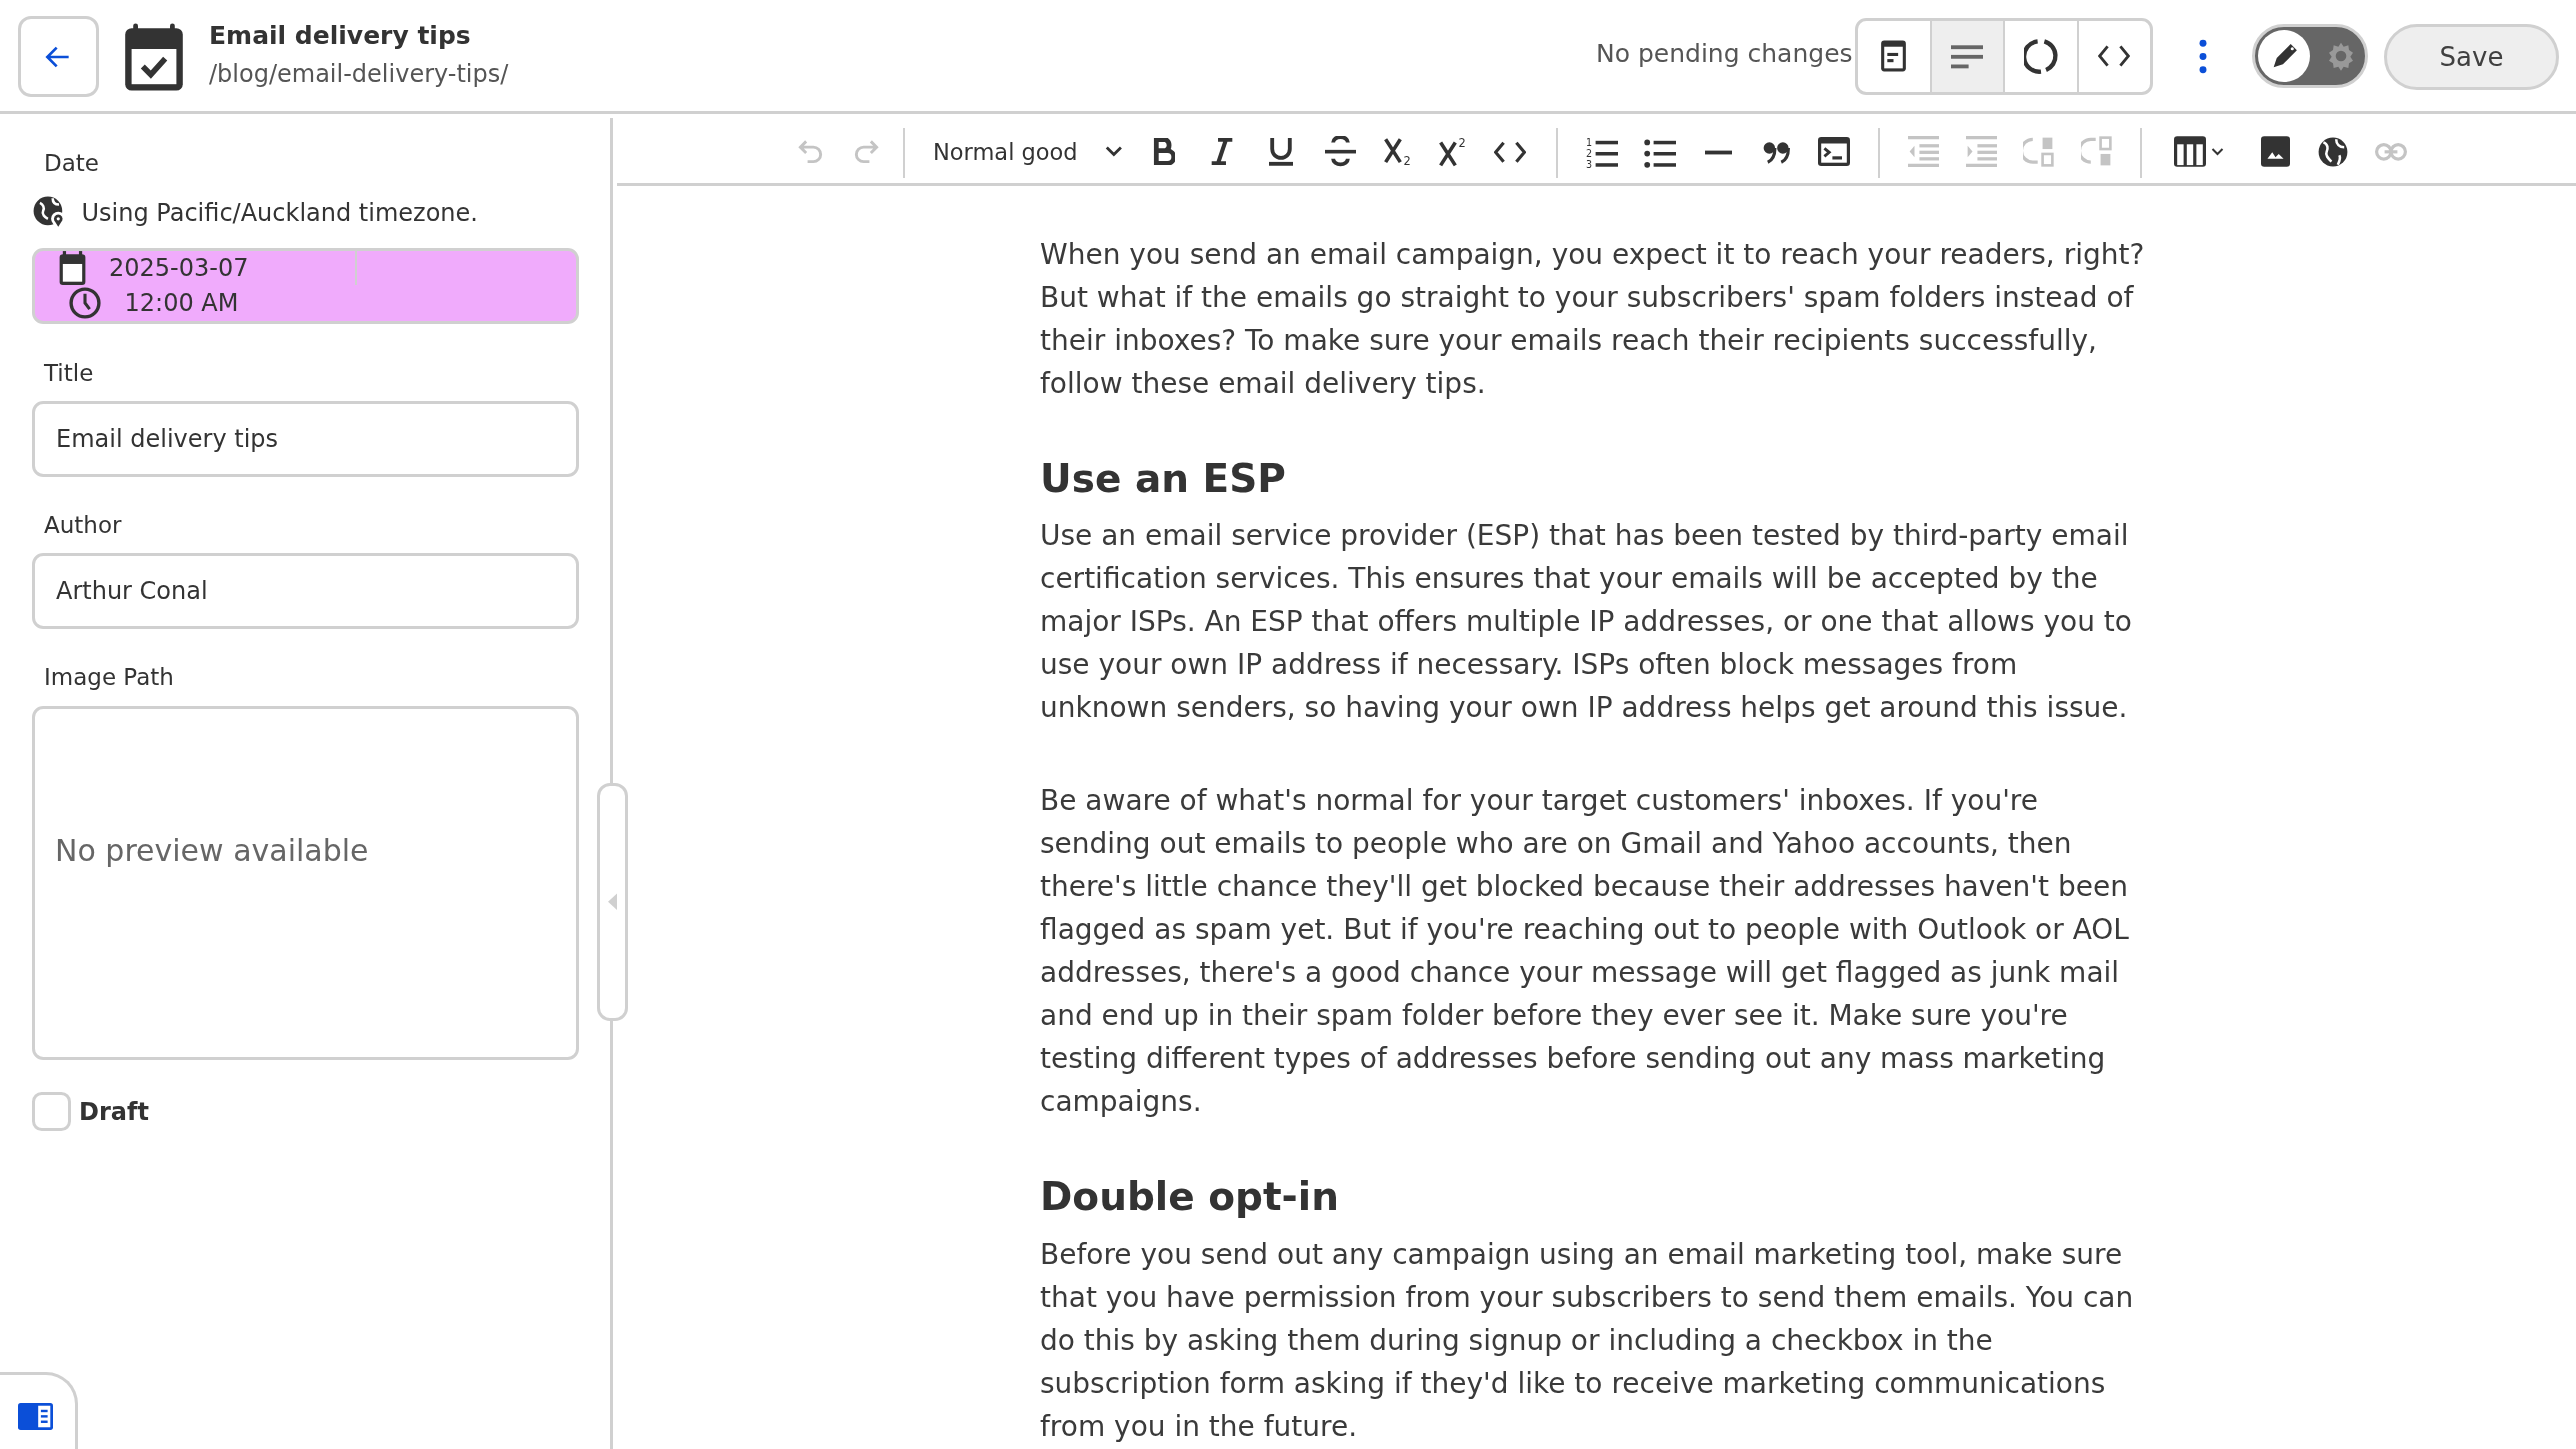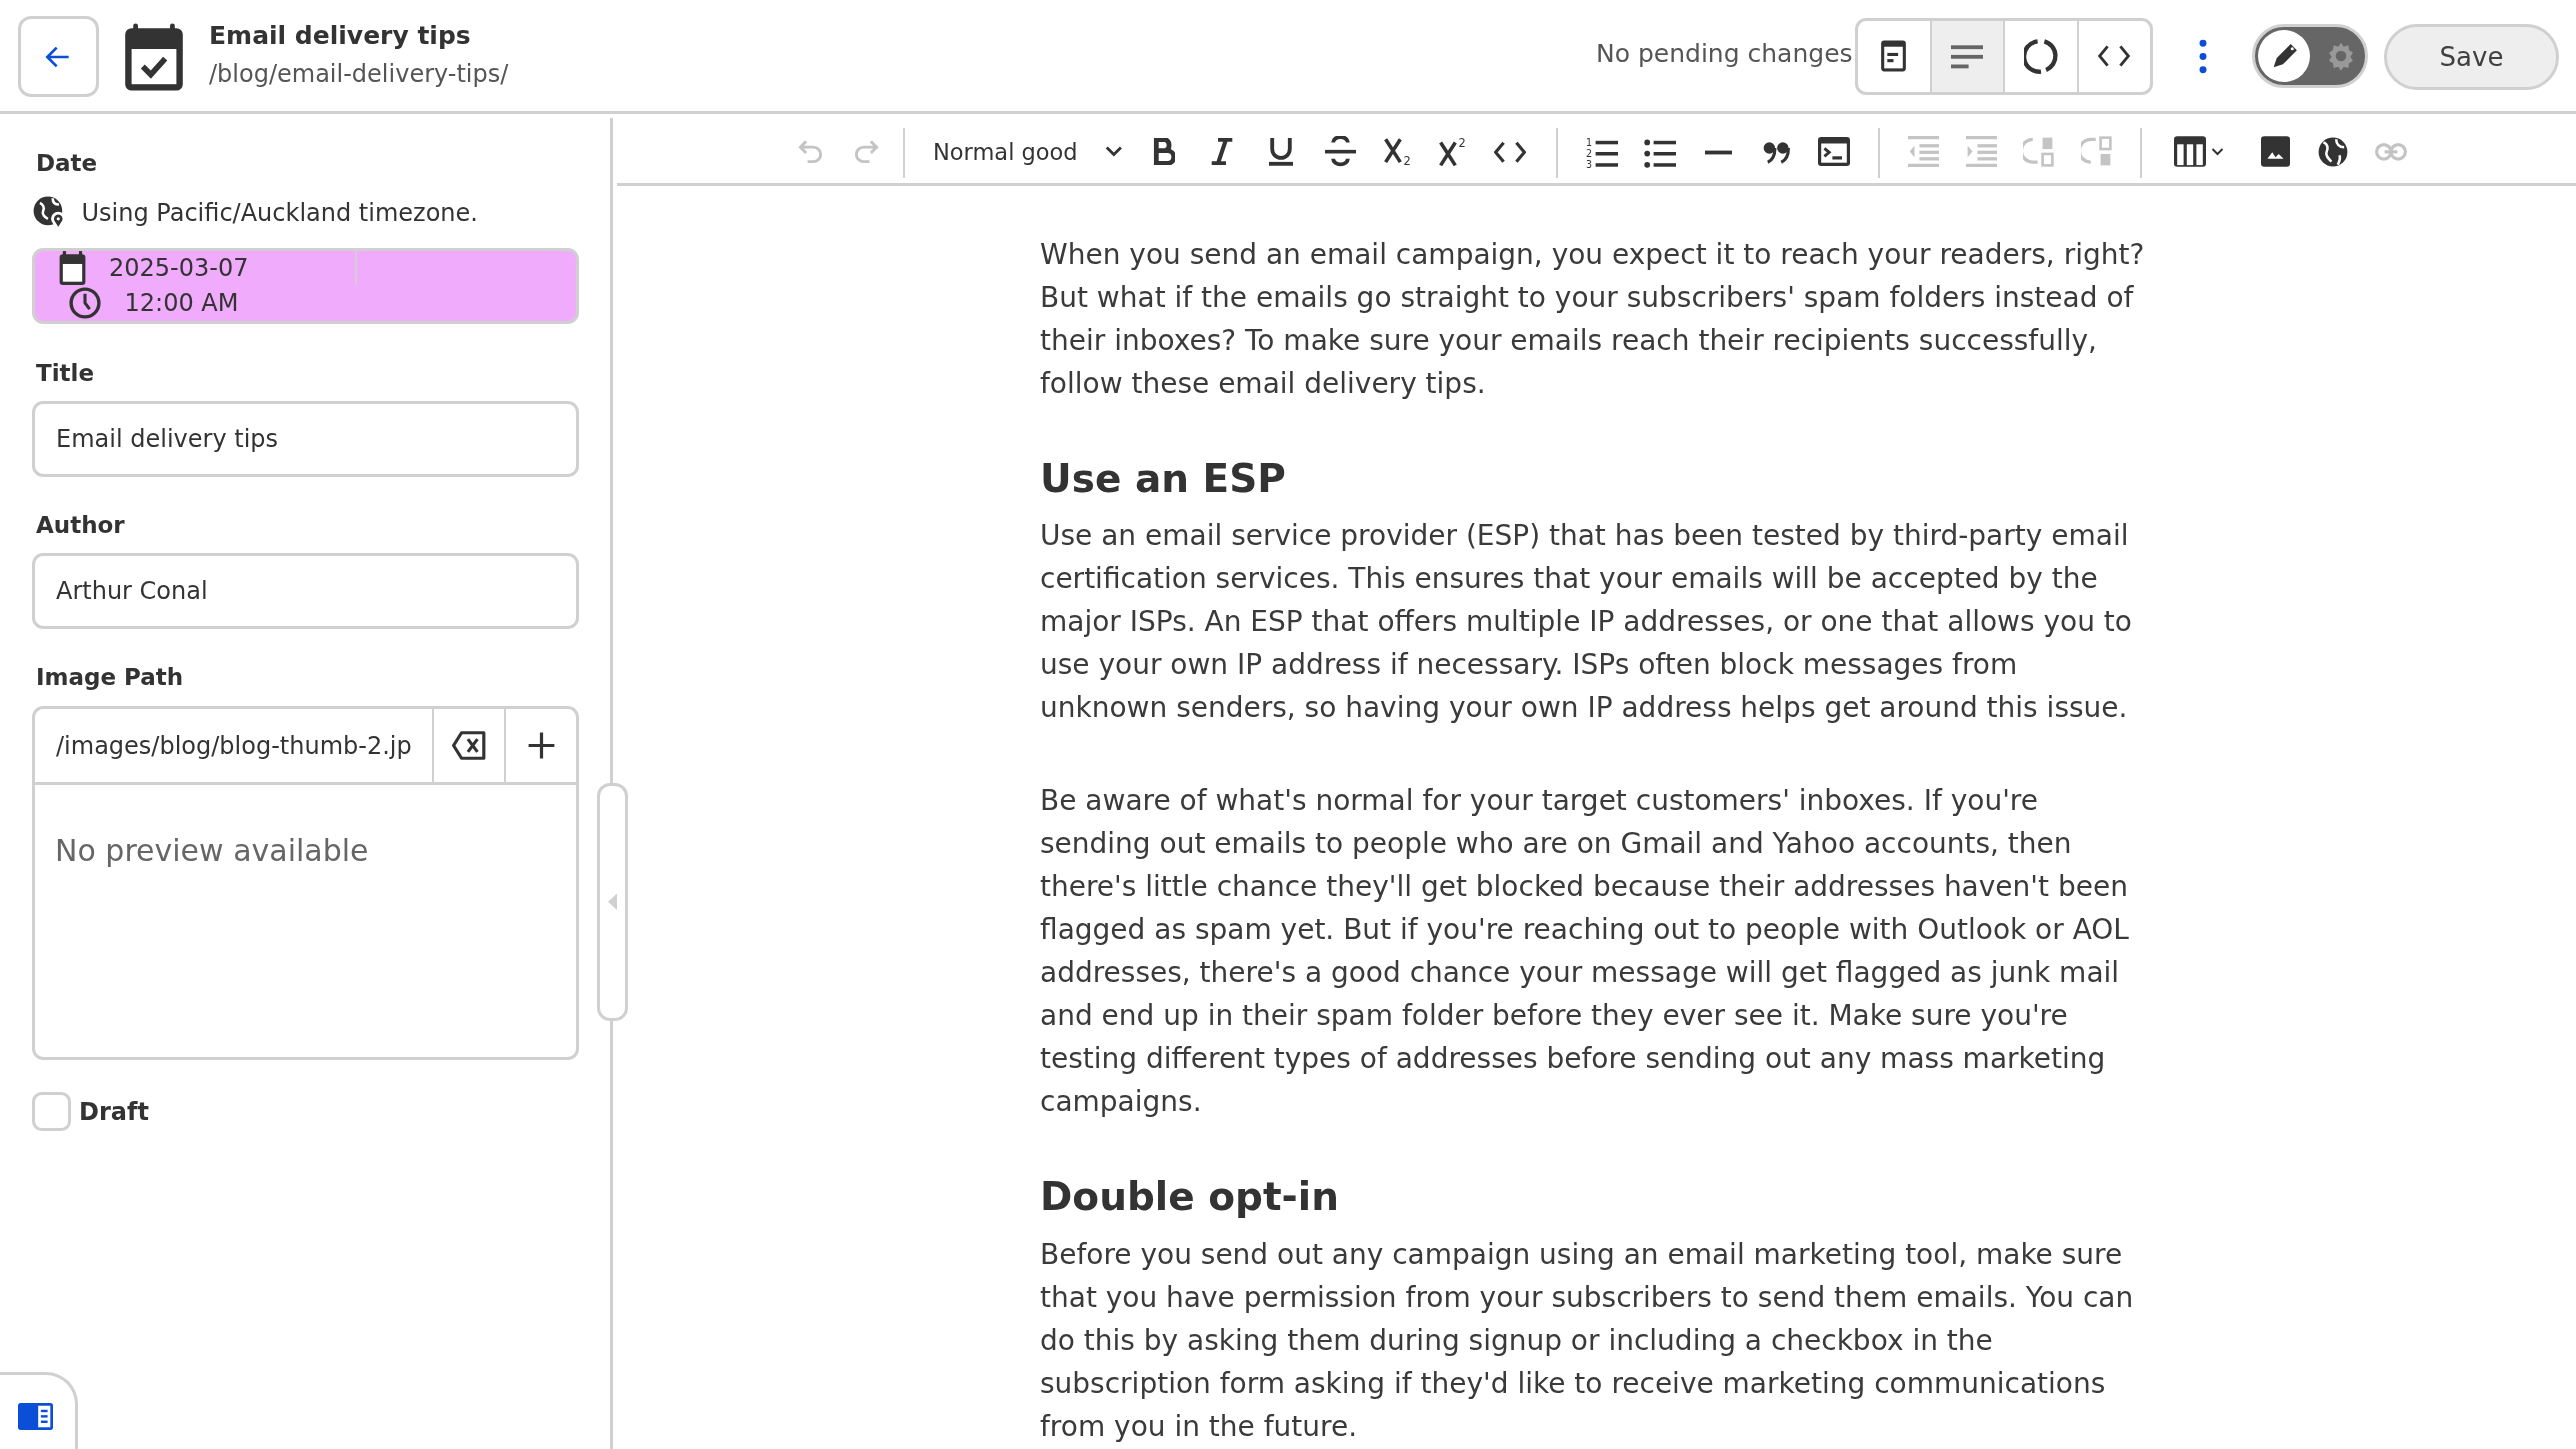--- a/index.html
+++ b/index.html
@@ -18,21 +18,21 @@
   .view-btn:last-child { border-right: none; }
   .view-btn.active { background: #eeeeee; }
   .kebab { position: absolute; left: 2191px; top: 32px; width: 24px; height: 48px; display: flex; align-items: center; justify-content: center; }
   .mode-toggle { position: absolute; left: 2252px; top: 24px; width: 116px; height: 64px; border-radius: 32px; background: #666; border: 3.2px solid #d0d0d0; }
   .mode-knob { position: absolute; left: 3.2px; top: 3.2px; width: 52px; height: 52px; border-radius: 50%; background: #fff; display: flex; align-items: center; justify-content: center; }
   .mode-gear { position: absolute; left: 68px; top: 11.3px; width: 35px; height: 35px; display: flex; align-items: center; justify-content: center; }
   .save-btn { position: absolute; left: 2384px; top: 24px; width: 175px; height: 66px; border: 3.2px solid #d0d0d0; border-radius: 33px; background: #eeeeee; font-size: 26px; color: #404040; font-family: "DejaVu Sans", sans-serif; display: flex; align-items: center; justify-content: center; }
 
   
   .sidebar { position: absolute; left: 0; top: 118px; width: 613px; height: 1331px; border-right: 3.2px solid #d0d0d0; }
-  .field-label { position: absolute; left: 36px; font-size: 23px; font-weight: bold; color: #333; }
+  .field-label { position: absolute; left: 44px; font-size: 23px; font-weight: normal; color: #333; }
   .tz-row { position: absolute; left: 32px; top: 77px; display: flex; align-items: center; gap: 14.5px; font-size: 24px; color: #333; }
   .date-group { position: absolute; left: 32px; top: 130px; width: 547px; height: 76px; border: 3.2px solid #d0d0d0; border-radius: 11.3px; display: flex; background: #f0abfc; flex-direction: column; }
   .date-part { width: 322px; border-right: 2.4px solid #d0d0d0; display: flex; align-items: center; padding-left: 22.5px; gap: 22.5px; font-size: 24px; }
   .time-part { flex: 1; display: flex; align-items: center; padding-left: 33px; gap: 22.5px; font-size: 24px; }
   .text-input { position: absolute; left: 32px; width: 547px; height: 76px; border: 3.2px solid #d0d0d0; border-radius: 11.3px; padding-left: 21px; display: flex; align-items: center; font-size: 24px; color: #333; background: #fff; }
   .image-box { position: absolute; left: 32px; top: 588px; width: 547px; height: 354px; border: 3.2px solid #d0d0d0; border-radius: 11.3px; background: #fff; }
   .image-row { height: 76px; border-bottom: 3.2px solid #d0d0d0; display: flex; }
   .image-path { flex: 1; display: flex; align-items: center; padding-left: 21px; font-size: 24px; color: #333; overflow: hidden; white-space: nowrap; }
   .image-btn { width: 72px; border-left: 2.4px solid #d0d0d0; display: flex; align-items: center; justify-content: center; }
   .no-preview { position: absolute; left: 0; right: 0; top: 124px; text-align: left; font-size: 30px; color: #666; padding-left: 20px; }
@@ -162,34 +162,20 @@
   </div>
 
   <div class="field-label" style="top:242px">Title</div>
   <div class="text-input" style="top:283px">Email delivery tips</div>
 
   <div class="field-label" style="top:394px">Author</div>
   <div class="text-input" style="top:435px">Arthur Conal</div>
 
   <div class="field-label" style="top:546px">Image Path</div>
   <div class="image-box">
-    <div class="image-row">
-      <div class="image-path">/images/blog/blog-thumb-2.jp</div>
-      <div class="image-btn">
-        <svg width="35" height="29" viewBox="0 0 22 18">
-            <path d="M6 1h14v16H6L1 9z" fill="none" stroke="#333" stroke-width="2" stroke-linejoin="round"></path>
-            <path d="M10 5l6 8M16 5l-6 8" stroke="#333" stroke-width="2"></path>
-          </svg>
-      </div>
-      <div class="image-btn">
-        <svg width="29" height="29" viewBox="0 0 18 18">
-            <path d="M9 1v16M1 9h16" stroke="#333" stroke-width="2"></path>
-          </svg>
-      </div>
-    </div>
     <div class="no-preview">No preview available</div>
   </div>
 
   <div class="draft-row">
     <div class="checkbox"></div>
     <span class="draft-label">Draft</span>
   </div>
 
   <div class="resize-handle">
     <svg width="9.7" height="17.7" viewBox="0 0 6 11">

